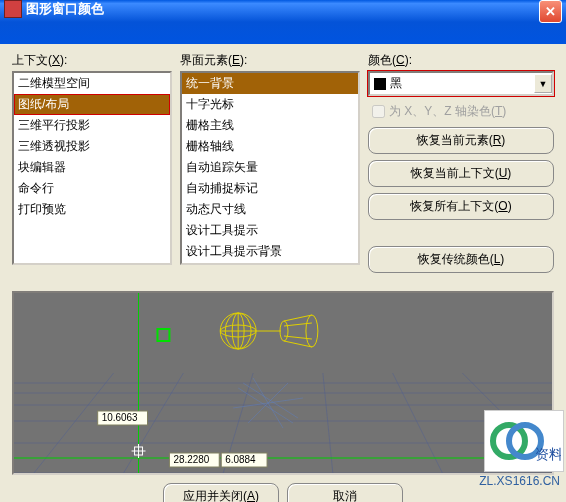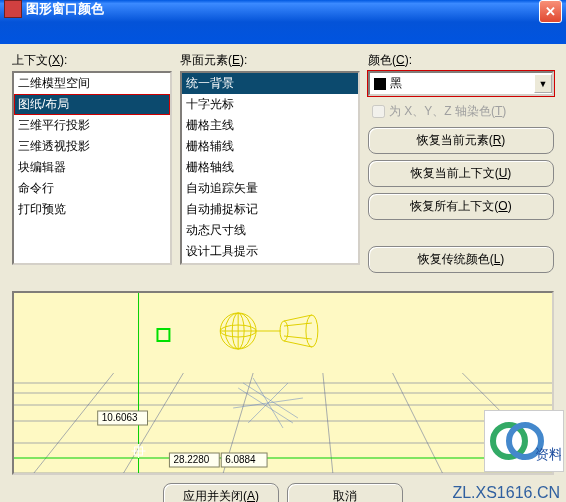--- a/index.html
+++ b/index.html
@@ -9,38 +9,38 @@
 .close-btn{width:21px;height:21px;background:linear-gradient(to bottom,#f89078,#e04830);border:1px solid #fff;border-radius:3px;color:#fff;display:flex;align-items:center;justify-content:center;font-weight:bold;font-size:13px;cursor:pointer}
 .content{padding:8px 12px;display:flex;flex-direction:column;height:calc(100% - 28px);box-sizing:border-box}
 .top-row{display:flex;gap:8px}
 .col{display:flex;flex-direction:column}
 .col-left{width:160px}
 .col-mid{width:180px}
 .col-right{flex:1}
 .lbl{margin-bottom:2px}
 .listbox{background:#fff;border:2px inset #d4d0c8;height:190px;overflow-y:auto;overflow-x:hidden}
 .listbox-item{padding:2px 4px;white-space:nowrap;cursor:default}
-.listbox-item.selected{background:#0c4a6e;color:#fff}
+.listbox-item.selected{background:#a16207;color:#fff}
 .listbox-item.framed{outline:1px solid #d00000;outline-offset:-1px}
 .dropdown{display:flex;border:2px inset #d4d0c8;background:#fff;height:21px;align-items:center;cursor:pointer}
 .dropdown.framed{outline:1px solid #d00000;outline-offset:0}
 .swatch{width:12px;height:12px;background:#000;margin:0 4px}
 .dropdown-text{flex:1}
 .dropdown-arrow{width:16px;height:17px;background:#ece9d8;border:1px outset #fff;display:flex;align-items:center;justify-content:center;font-size:9px}
 .checkbox-row{display:flex;align-items:center;margin-top:6px;color:#a0a0a0}
 .checkbox-row input{margin-right:4px}
 .btn{background:#ece9d8;border:1px solid #888;border-radius:8px;padding:4px 0;margin-top:6px;cursor:pointer;text-align:center;box-shadow:inset 1px 1px 0 #fff}
 .btn:first-of-type{margin-top:14px}
 .btn-gap{height:20px}
 .preview-lbl{margin-top:6px}
-.preview{flex:1;background:#fef9c3;border:2px inset #d4d0c8;position:relative;margin-top:18px;overflow:hidden}
+.preview{flex:1;background:#737373;border:2px inset #d4d0c8;position:relative;margin-top:18px;overflow:hidden}
 .bottom-row{display:flex;justify-content:center;gap:8px;padding:8px 0 0 0;align-items:center}
 .bottom-row .btn{margin-top:0;padding:4px 12px;min-width:90px}
 .watermark{position:absolute;right:2px;bottom:30px;width:78px;height:60px;background:#fff;border:1px solid #ccc;display:flex;align-items:center;justify-content:center;font-size:10px;color:#3060a0}
-.bottom-link{position:absolute;right:6px;bottom:0;font-size:16px;color:#3060a0}
+.bottom-link{position:absolute;right:6px;bottom:14px;font-size:12px;color:#3060a0}
 .u{text-decoration:underline}
 </style>
 </head>
 <body>
 
 <div class="titlebar">
   <div class="titlebar-icon"></div>
   <div class="titlebar-text">图形窗口颜色</div>
   <div class="close-btn">✕</div>
 </div>
@@ -58,21 +58,20 @@
           <div class="listbox-item">命令行</div>
           <div class="listbox-item">打印预览</div>
         </div>
     </div>
     <div class="col col-mid">
       <div class="lbl"><span>界面元素(<span class="u">E</span>):</span></div>
       <div class="listbox" id="element-list">
           <div class="listbox-item selected">统一背景</div>
           <div class="listbox-item">十字光标</div>
           <div class="listbox-item">栅格主线</div>
-          <div class="listbox-item">栅格辅线</div>
           <div class="listbox-item">栅格轴线</div>
           <div class="listbox-item">自动追踪矢量</div>
           <div class="listbox-item">自动捕捉标记</div>
           <div class="listbox-item">动态尺寸线</div>
           <div class="listbox-item">设计工具提示</div>
           <div class="listbox-item">设计工具提示背景</div>
         </div>
     </div>
     <div class="col col-right">
       <div class="lbl"><span>颜色(<span class="u">C</span>):</span></div>

